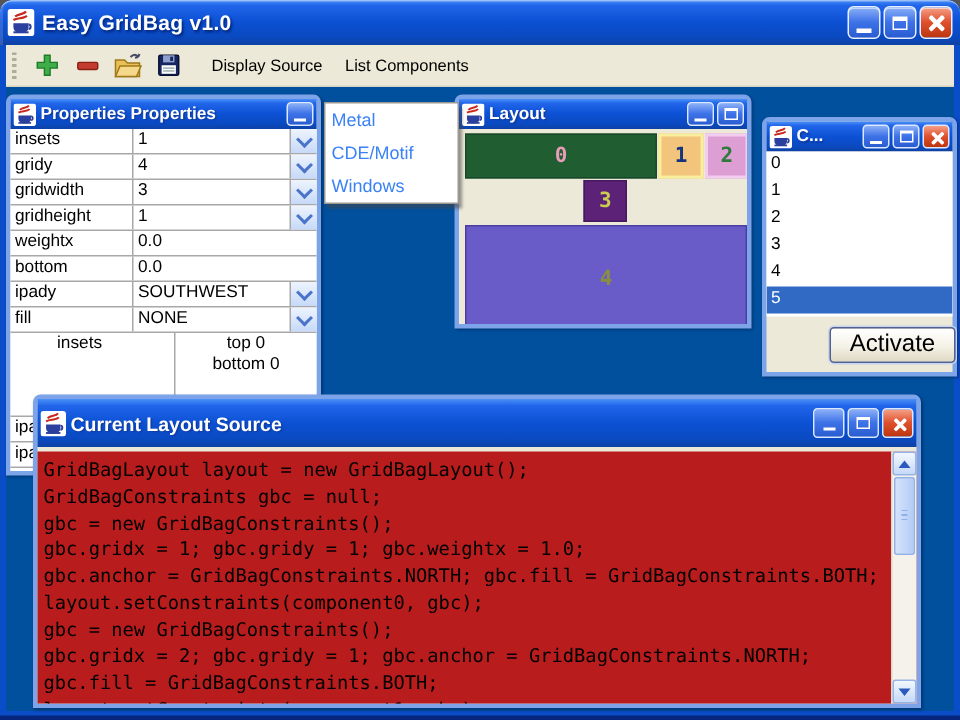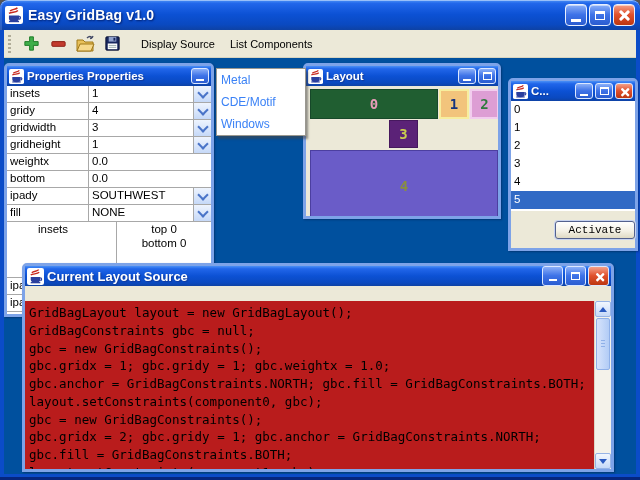--- a/index.html
+++ b/index.html
@@ -71,26 +71,26 @@
   #win-layout{left:303px;top:63px;width:198px;height:156px;z-index:2;}
   .lcontent{position:absolute;left:0;top:20px;right:0;bottom:0;background:#ece9d8;overflow:hidden;}
   .lcell{position:absolute;display:flex;align-items:center;justify-content:center;box-sizing:border-box;
     font-family:"DejaVu Sans Mono",monospace;font-weight:bold;font-size:14px;}
   
   #win-comps{left:508px;top:78px;width:130px;height:173px;z-index:3;}
   .clist{position:absolute;left:0;top:20px;right:0;height:110px;background:#fff;font-size:11.5px;color:#000;overflow:hidden;}
   .citem{height:18px;padding:2px 0 0 3px;box-sizing:border-box;}
   .citem.selected{background:#316ac5;color:#fff;}
   .cbtnrow{position:absolute;left:0;right:0;top:130px;bottom:0;display:flex;align-items:center;justify-content:center;}
-  .xp-btn{font-size:11px;font-family:Liberation Mono, monospace;padding:2px 13px;color:#000;
+  .xp-btn{font-size:16px;font-family:Liberation Sans, sans-serif;padding:2px 13px;color:#000;
     background:linear-gradient(180deg,#ffffff,#f4f1e6 55%,#dfdac4);border:1px solid #53618e;border-radius:3px;
     box-shadow:0 0 0 1px #c8d4f0;margin-left:44px;}
   
   #win-source{left:22px;top:263px;width:592px;height:209px;z-index:5;}
-  #win-source .ititle{height:20px;font-size:13px;}
+  #win-source .ititle{height:32px;font-size:13px;}
   #win-source .ititle .ic{width:17px;height:17px;}
   #win-source .sbtn{width:21px;height:20px;}
   .src-body{position:absolute;left:0;top:24px;right:0;bottom:0;background:#b91c1c;display:flex;margin-top:11px;}
   .code{flex:1;font-family:"DejaVu Sans Mono",monospace;font-size:12.5px;line-height:17.75px;
     padding:3px 0 0 4px;white-space:pre;overflow:hidden;color:#000;}
   .vscroll{width:17px;display:flex;flex-direction:column;background:#f4f2ea;border-left:1px solid #dcd8c8;box-sizing:border-box;}
   .sarr{height:16px;flex:0 0 auto;display:flex;align-items:center;justify-content:center;box-sizing:border-box;
     background:linear-gradient(180deg,#f2f7fe,#c6d9f8);border:1px solid #97b4e6;border-radius:2px;}
   .sthumb{height:52px;flex:0 0 auto;margin:1px 1px;box-sizing:border-box;position:relative;
     background:linear-gradient(90deg,#d6e3fb,#b2ccf6);border:1px solid #8fb0e8;border-radius:2px;}

